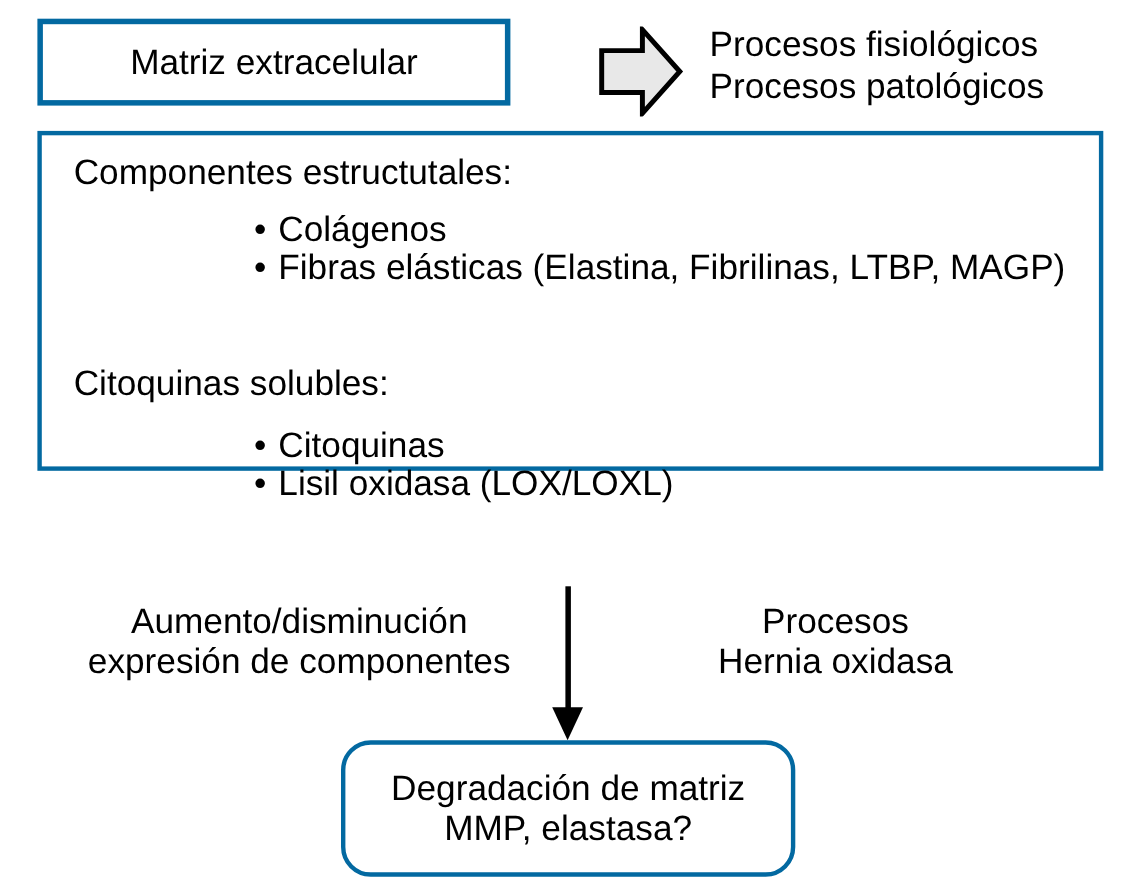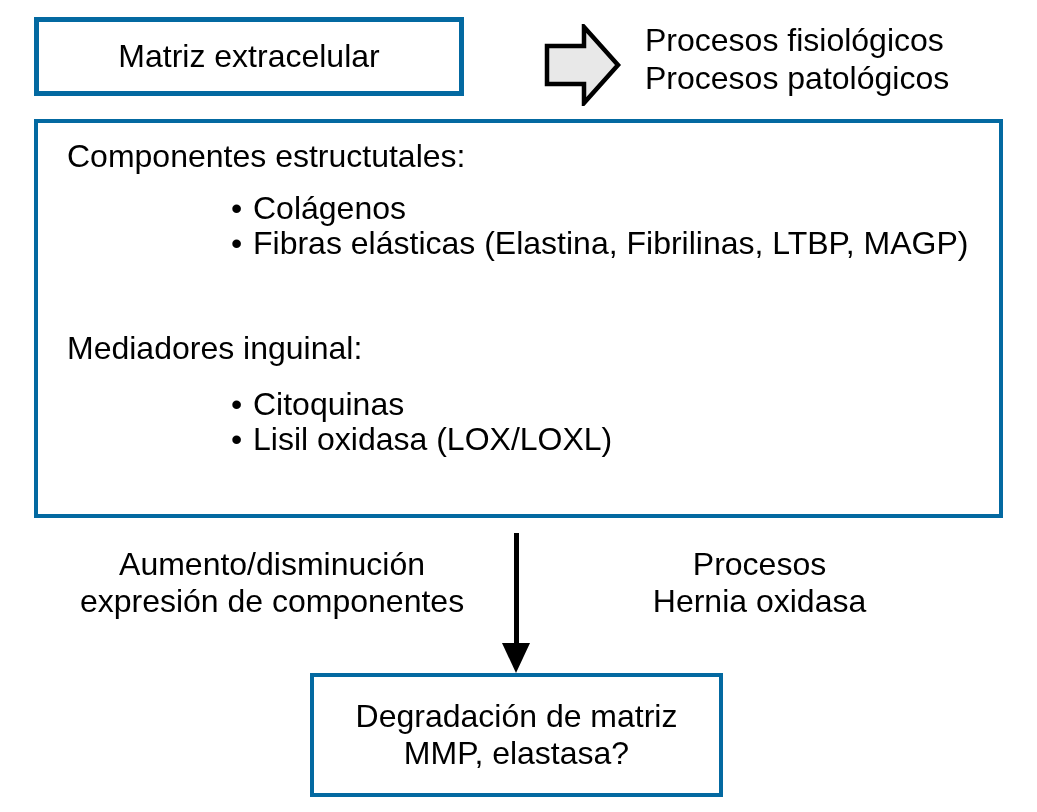--- a/index.html
+++ b/index.html
@@ -26,21 +26,21 @@
   }
   .block-arrow {
     position: absolute; left: 544px; top: 24px; width: 78px; height: 82px;
   }
   .block-arrow polygon { stroke: #000000; stroke-width: 4.5; stroke-linejoin: miter; }
   .processes {
     position: absolute; left: 645px; top: 21px;
     line-height: 38px; white-space: nowrap;
   }
   .main-box {
-    left: 34px; top: 119px; width: 969px; height: 399px;
+    left: 34px; top: 119px; width: 969px; height: 309px;
   }
   .sec-title { position: absolute; left: 29px; white-space: nowrap; }
   .sec-title.t1 { top: 15px; }
   .sec-title.t2 { top: 207px; }
   .list {
     position: absolute; left: 193px; margin: 0; padding: 0; list-style: none;
   }
   .list.l1 { top: 68px; }
   .list.l2 { top: 264px; }
   .list li {
@@ -61,21 +61,21 @@
   }
   .down-arrow .head {
     position: absolute; left: 502px; top: 643px; width: 0; height: 0;
     border-left: 14px solid transparent;
     border-right: 14px solid transparent;
     border-top: 30px solid #000000;
   }
   .bottom-box {
     left: 310px; top: 673px; width: 413px; height: 124px;
     display: flex; flex-direction: column; align-items: center; justify-content: center;
-    text-align: right; line-height: 37px;
+    text-align: right; line-height: 37px; border-radius: 27px;
   }
 </style>
 </head>
 <body>
 
 <div class="page">
 
   <div class="box top-box">
     <span>Matriz extracelular</span>
   </div>
@@ -88,21 +88,21 @@
     <div>Procesos fisiológicos</div>
     <div>Procesos patológicos</div>
   </div>
 
   <div class="box main-box">
     <div class="sec-title t1">Componentes estructutales:</div>
     <ul class="list l1">
       <li>Colágenos</li>
       <li>Fibras elásticas (Elastina, Fibrilinas, LTBP, MAGP)</li>
     </ul>
-    <div class="sec-title t2">Mediadores inguinal:</div>
+    <div class="sec-title t2">Citoquinas solubles:</div>
     <ul class="list l2">
       <li>Citoquinas</li>
       <li>Lisil oxidasa (LOX/LOXL)</li>
     </ul>
   </div>
 
   <div class="note left-note">
     <div>Aumento/disminución</div>
     <div>expresión de componentes</div>
   </div>

